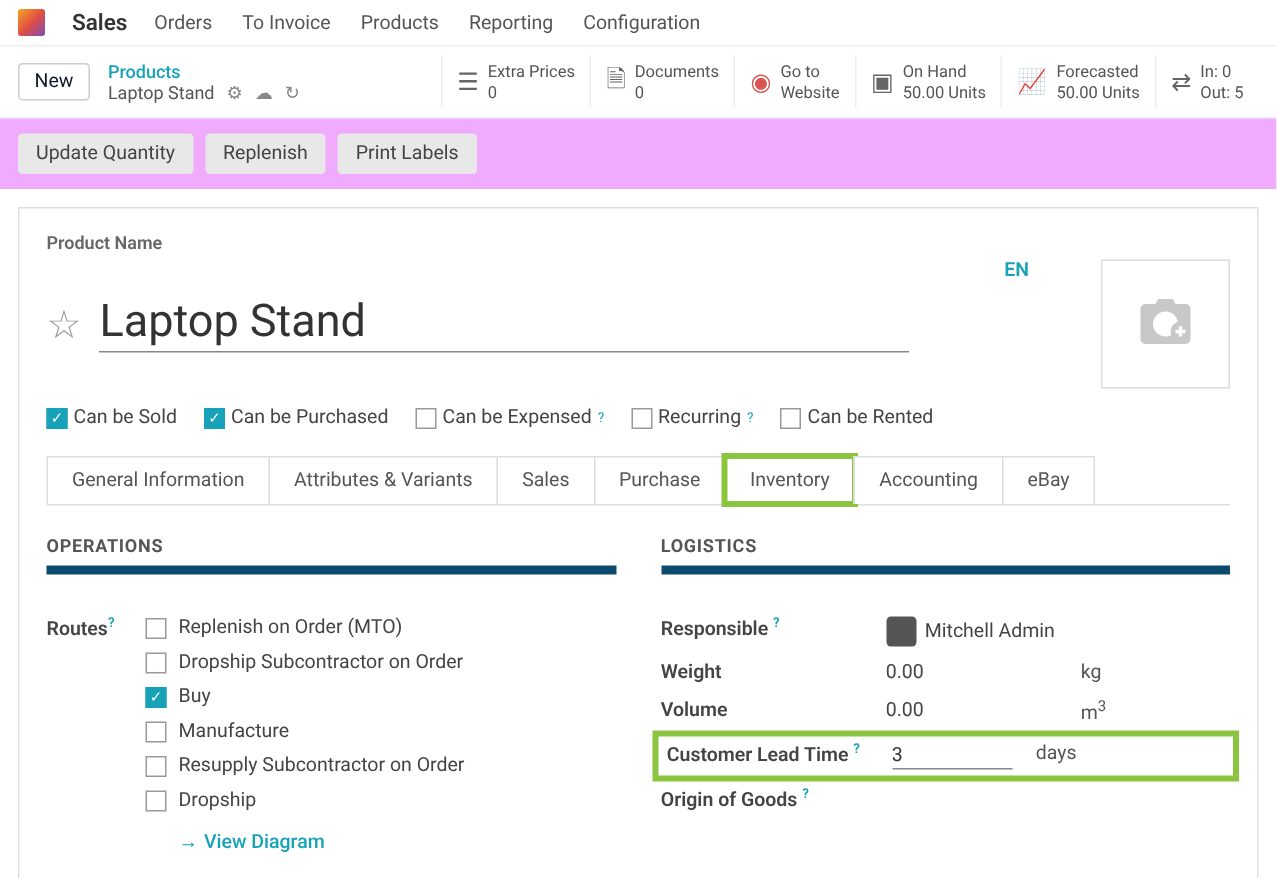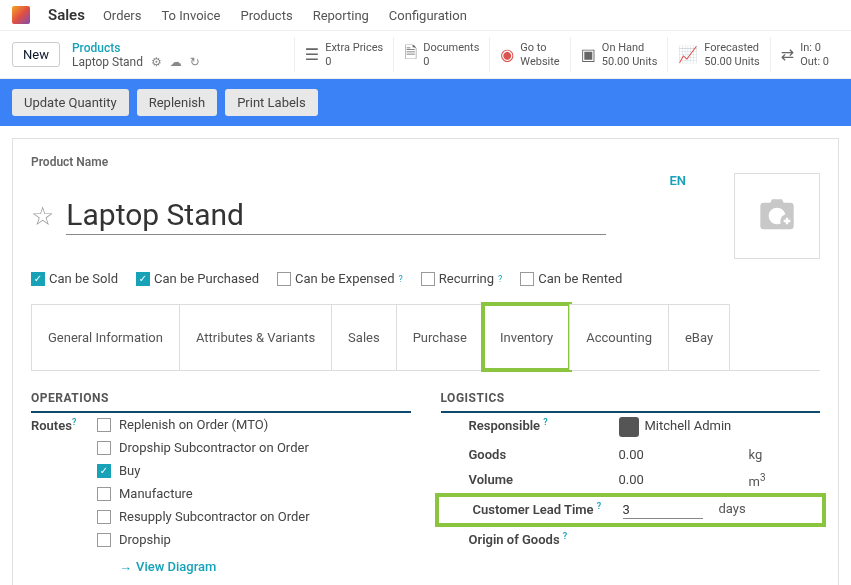--- a/index.html
+++ b/index.html
@@ -11,43 +11,43 @@
   .topmenu span { cursor:pointer; }
   .subbar { display:flex; align-items:center; padding: 6px 12px; gap: 8px; border-bottom:1px solid #eee; }
   .newbtn { border:1px solid #ccc; background:#fff; padding:4px 10px; border-radius:3px; font-size:13px; color:#0f172a; cursor:pointer; }
   .crumb { display:flex; flex-direction:column; font-size:12px; margin-left:4px;}
   .crumb .root { color:#17a2b8; font-weight:500; cursor:pointer; }
   .crumb .leaf { display:flex; align-items:center; gap:8px; color:#555; }
   .statbar { margin-left:auto; display:flex; gap:0; }
   .stat { display:flex; align-items:center; gap:6px; border-left:1px solid #eee; padding:4px 10px; font-size:11px; color:#555; cursor:pointer; }
   .stat .icon { font-size:16px; color:#666; }
   .stat .txt { display:flex; flex-direction:column; line-height:1.2; }
-  .actionrow { background:#3b82f6; padding:10px 12px; display:flex; gap:8px; }
+  .actionrow { background:#f0abfc; padding:10px 12px; display:flex; gap:8px; }
   .abtn { background:#e8e8e8; border:none; padding:6px 12px; border-radius:3px; font-size:13px; color:#444; cursor:pointer; }
   .formwrap { margin:12px; border:1px solid #e0e0e0; padding:16px 18px; }
   .plabel { font-size:12px; color:#666; font-weight:600; margin-bottom:4px; display:block;}
   .titlerow { display:flex; align-items:center; gap:12px; }
   .star { font-size:26px; color:#999; cursor:pointer; }
   .ptitle { font-size:30px; font-weight:400; color:#333; border-bottom:1px solid #888; flex:0 0 540px; padding-bottom:2px; outline:none; }
   .lang { color:#17a2b8; font-weight:600; margin-left:auto; margin-right:36px; align-self:flex-start; }
   .imgbox { width:86px; height:86px; border:1px solid #ddd; display:flex; align-items:center; justify-content:center; color:#c7c7c7; }
   .imgbox svg { width:46px; height:40px; }
   .checkrow { display:flex; gap:18px; margin-top:12px; font-size:13px; flex-wrap:wrap; }
   .chk { display:flex; align-items:center; gap:4px; cursor:pointer; }
   .chkb { width:14px; height:14px; border:1px solid #999; display:inline-flex; align-items:center; justify-content:center; font-size:10px; }
   .chkb.on { background:#17a2b8; border-color:#17a2b8; color:#fff; }
   .q { color:#17a2b8; font-size:9px; vertical-align:super; }
   .tabs { display:flex; margin-top:18px; border-bottom:1px solid #ddd; }
-  .tab { border:1px solid #ddd; border-bottom:none; padding:25px 16px; font-size:13px; color:#555; margin-right:-1px; cursor:pointer; background:#fff; }
+  .tab { border:1px solid #ddd; border-bottom:none; padding:8px 16px; font-size:13px; color:#555; margin-right:-1px; cursor:pointer; background:#fff; }
   .tab.hl { outline:4px solid #8bc53f; outline-offset:-2px; }
   .cols { display:flex; gap:30px; margin-top:20px; }
   .col { flex:1; }
-  .sect { font-size:12px; font-weight:700; color:#555; letter-spacing:0.5px; padding-bottom:6px; border-bottom:2px solid #0c4a6e; margin-bottom:4px; }
+  .sect { font-size:12px; font-weight:700; color:#555; letter-spacing:0.5px; padding-bottom:6px; border-bottom:6px solid #0c4a6e; margin-bottom:28px; }
   .fldrow { display:flex; align-items:flex-start; margin-bottom:10px; font-size:13px; }
-  .fldlbl { width:150px; color:#444; font-weight:600;margin-left:28px; }
+  .fldlbl { width:150px; color:#444; font-weight:600; }
   .fldlbl2 { width:56px; color:#444; font-weight:600; }
   .routes { display:flex; flex-direction:column; gap:8px; margin-left:0; }
   .route { display:flex; align-items:center; gap:8px; cursor:pointer; }
   .link { color:#17a2b8; cursor:pointer; display:flex; align-items:center; gap:4px; margin-left:22px; margin-top:4px; font-weight:500; }
   .avatar { width:20px; height:20px; border-radius:3px; background:#555; display:inline-block; vertical-align:middle; margin-right:6px; }
   .valinput { border:none; border-bottom:1px solid #888; width:80px; outline:none; font-size:13px; padding:1px 0; color:#333; }
   .unit { color:#555;margin-left:10px; }
   .hlrow { outline:4px solid #8bc53f; outline-offset:2px; padding:2px 4px; }
   .sect2 { font-size:12px; font-weight:700; color:#555; letter-spacing:0.5px; padding-bottom:6px; border-bottom:1px solid #ddd; margin-top:28px; }
   .iconbtn { color:#888; cursor:pointer; }
@@ -112,21 +112,21 @@
       <span class="icon">📈</span>
       <span class="txt">
           <span>Forecasted</span>
           <span>50.00 Units</span>
         </span>
     </div>
     <div class="stat">
       <span class="icon">⇄</span>
       <span class="txt">
           <span>In: 0</span>
-          <span>Out: 0</span>
+          <span>Out: 5</span>
         </span>
     </div>
   </div>
 </div>
 
 <div class="actionrow">
   <button class="abtn">Update Quantity</button>
   <button class="abtn">Replenish</button>
   <button class="abtn">Print Labels</button>
 </div>
@@ -223,21 +223,21 @@
 
     <div class="col">
       <div class="sect">LOGISTICS</div>
 
       <div class="fldrow">
         <div class="fldlbl"><span>Responsible</span> <span class="q">?</span></div>
         <div><span class="avatar"></span><span>Mitchell Admin</span></div>
       </div>
 
       <div class="fldrow">
-        <div class="fldlbl">Goods</div>
+        <div class="fldlbl">Weight</div>
         <div style="width:120px"><span>0.00</span></div>
         <span class="unit">kg</span>
       </div>
 
       <div class="fldrow">
         <div class="fldlbl">Volume</div>
         <div style="width:120px"><span>0.00</span></div>
         <span class="unit">m<sup>3</sup></span>
       </div>
 

